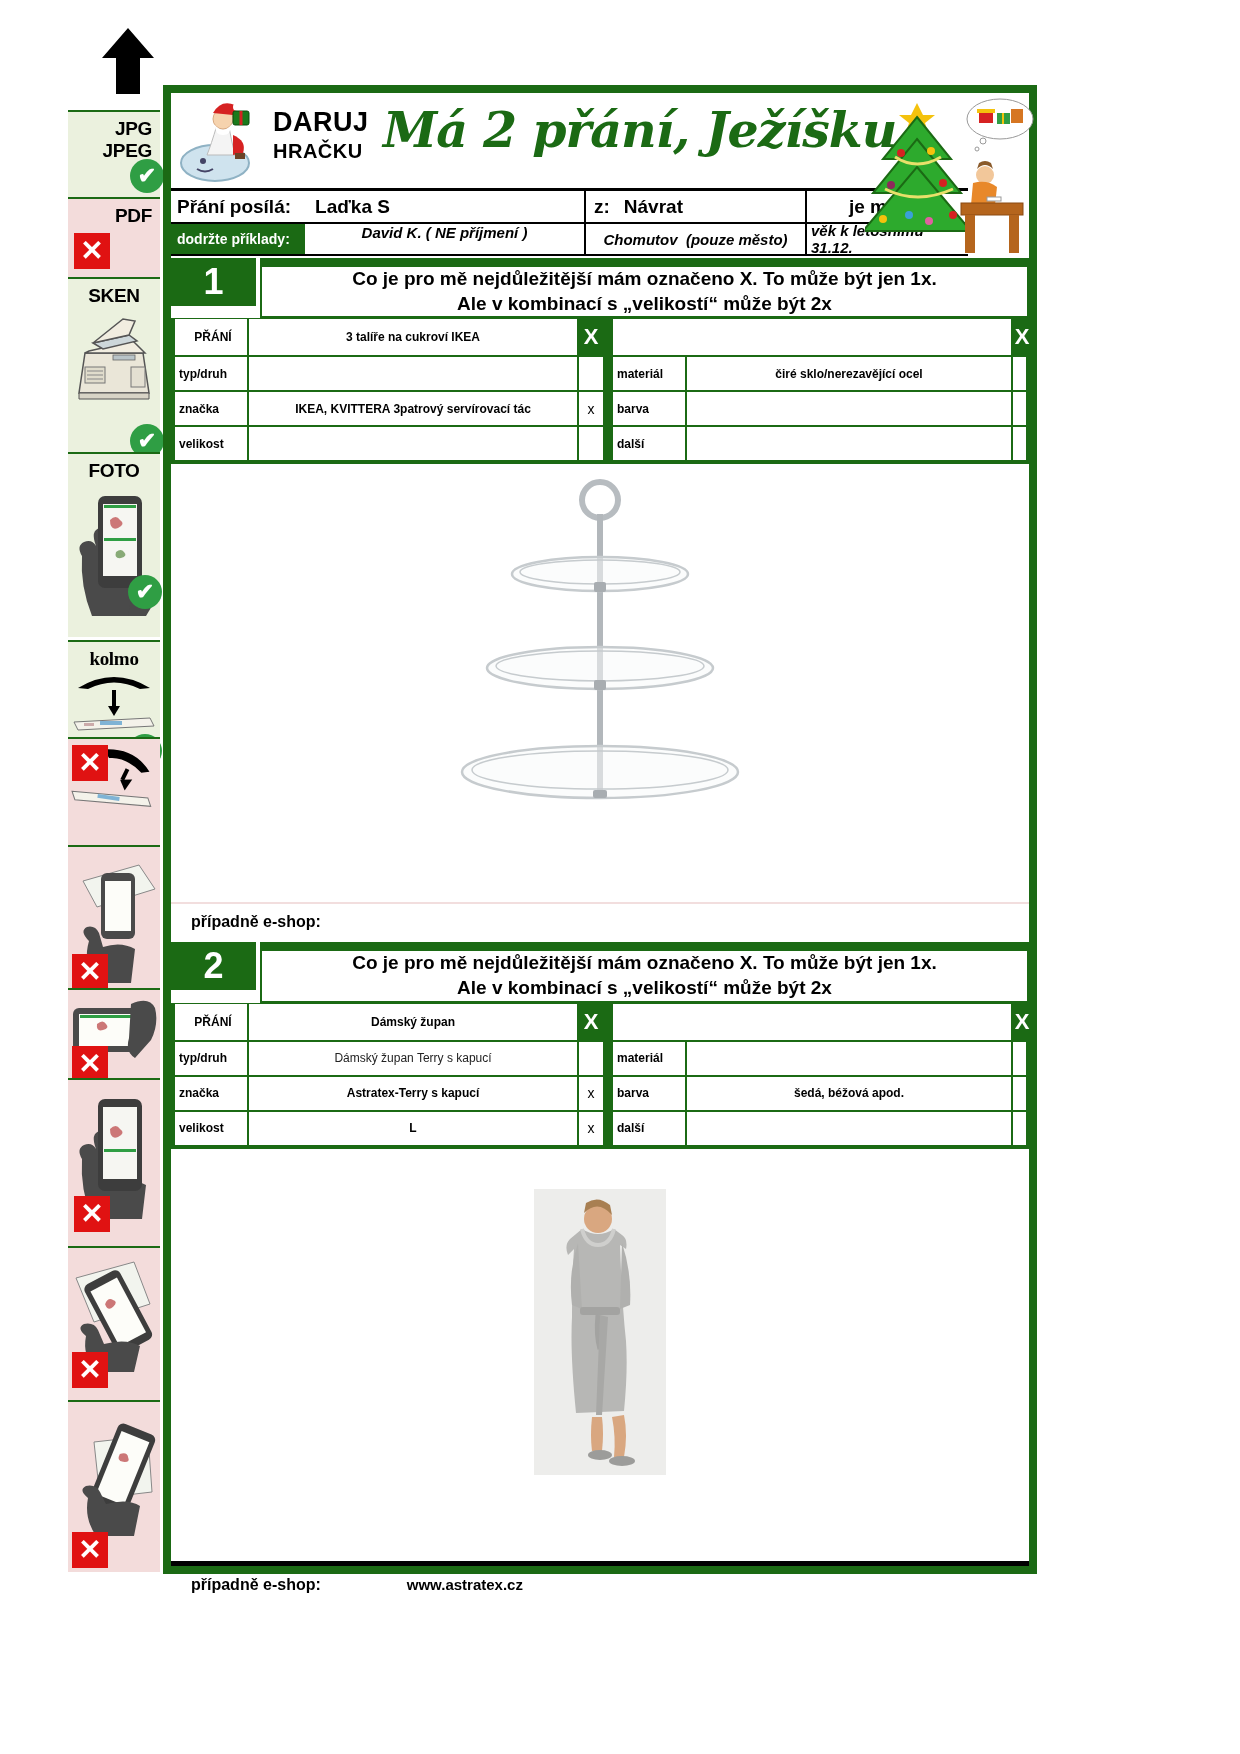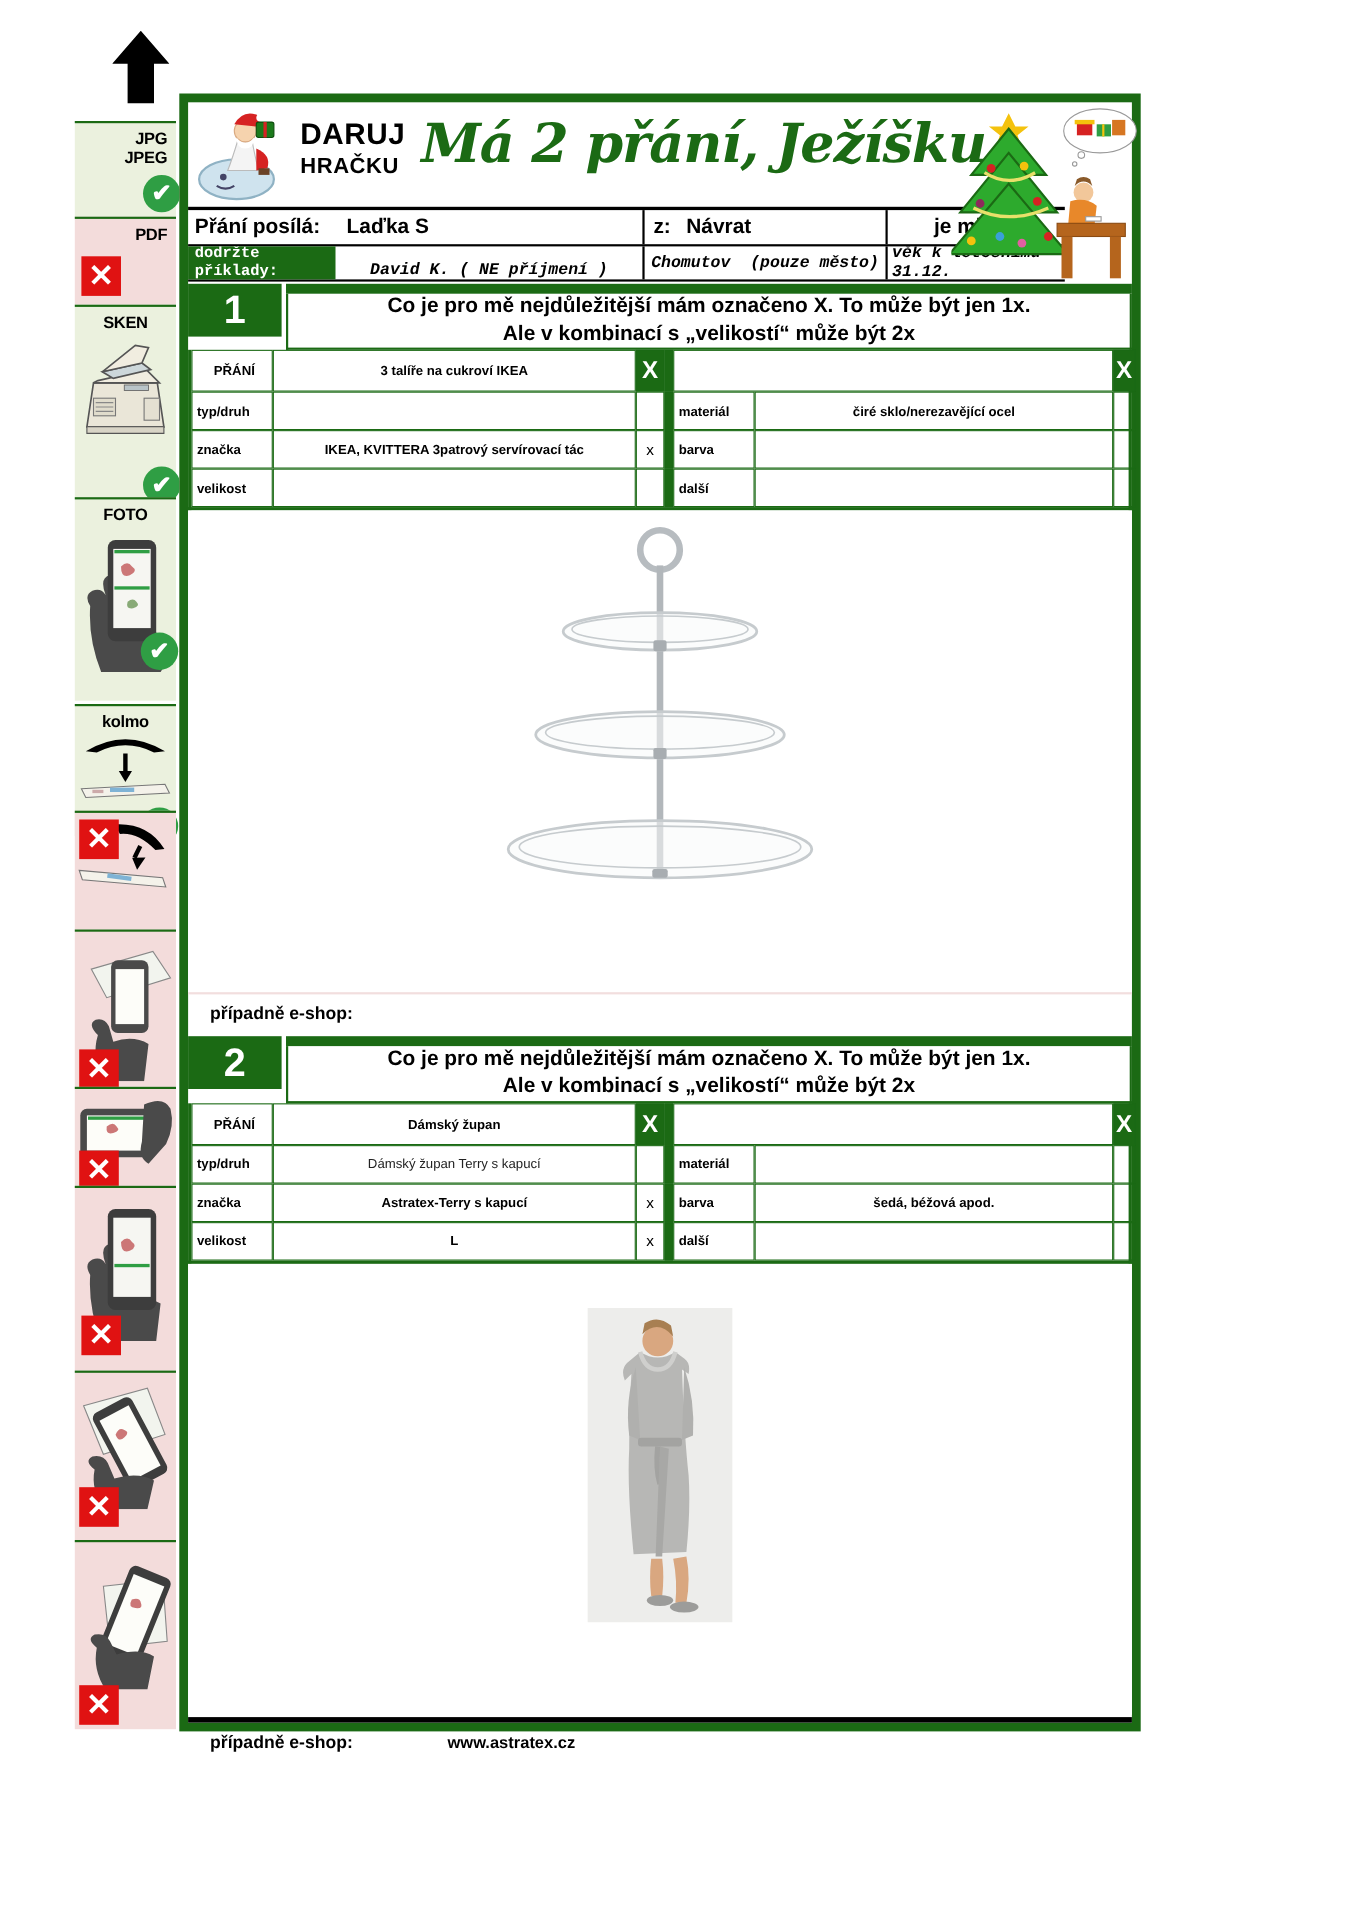--- a/index.html
+++ b/index.html
@@ -4,21 +4,21 @@
 <style>
   html,body{margin:0;padding:0;}
   body{
     width:1240px;height:1754px;position:relative;background:#ffffff;
     font-family:"Liberation Sans",sans-serif;color:#000;
   }
   
   .sidebar-block{position:absolute;left:68px;width:92px;box-sizing:border-box;}
   .sb-green{background:#ebf1de;border-top:2px solid #1b6a14;}
   .sb-pink{background:#f3dcdb;border-top:2px solid #1b6a14;}
-  .sb-label{font-weight:bold;font-size:15px;letter-spacing:-0.3px;padding:6px 8px 0 8px;}
+  .sb-label{font-weight:bold;font-size:19px;letter-spacing:-0.3px;padding:6px 8px 0 8px;}
   .sb-label.right{text-align:right;}
   .sb-label.center{text-align:center;}
   .badge{position:absolute;display:flex;align-items:center;justify-content:center;}
   .badge-check{width:34px;height:34px;border-radius:50%;background:#2f9e44;color:#fff;
     font-size:22px;font-weight:bold;right:-4px;bottom:4px;}
   .badge-cross{width:36px;height:36px;background:#e01212;color:#fff;font-size:28px;
     font-weight:bold;left:4px;bottom:6px;line-height:1;}
   .sb-icon{display:block;margin:4px auto 0 auto;}
   
   .form{
@@ -34,21 +34,21 @@
   .main-title{
     position:absolute;left:212px;top:8px;width:500px;
     font-family:"DejaVu Serif",serif;font-style:italic;font-weight:bold;
     font-size:49px;color:#1b6a14;letter-spacing:-1px;white-space:nowrap;
   }
   .tree-art{position:absolute;right:-6px;top:4px;z-index:5;}
   
   .info-table{position:relative;width:797px;border-top:3px solid #000;border-bottom:2px solid #000;}
   .info-row{display:flex;}
   .info-row1{border-bottom:2.5px solid #000;height:31px;align-items:center;}
-  .info-row2{height:30px;align-items:flex-end;font-family:Liberation Mono, monospace;}
+  .info-row2{height:30px;align-items:flex-start;}
   .cell{box-sizing:border-box;white-space:pre-wrap;overflow:hidden;}
   .ir1-c1{width:413px;font-weight:bold;font-size:19px;padding-left:6px;}
   .ir1-c2{width:221px;font-weight:bold;font-size:19px;padding-left:8px;border-left:2px solid #000;height:100%;display:flex;align-items:center;}
   .ir1-c3{width:163px;font-weight:bold;font-size:19px;padding-left:8px;border-left:2px solid #000;height:100%;display:flex;align-items:center;}
   .ir2-c1{width:134px;background:#1b6a14;color:#fff;font-weight:bold;font-size:14px;height:100%;display:flex;align-items:center;padding-left:6px;}
   .ir2-c2{width:279px;font-style:italic;font-weight:bold;font-size:15px;text-align:center;}
   .ir2-c3{width:221px;font-style:italic;font-weight:bold;font-size:15px;text-align:center;border-left:2px solid #000;height:100%;display:flex;align-items:center;justify-content:center;}
   .ir2-c4{width:163px;font-style:italic;font-weight:bold;font-size:15px;padding-left:4px;border-left:2px solid #000;height:100%;display:flex;align-items:center;}
   .label-val{display:flex;gap:24px;align-items:center;}
   
@@ -126,21 +126,21 @@
     <rect x="31" y="18" width="34" height="72" fill="#f6f6f2"></rect>
     <rect x="32" y="19" width="32" height="3" fill="#2f9e44"></rect>
     <path d="M38,34 q6,-6 10,0 q6,4 -2,8 q-8,3 -8,-8" fill="#c77"></path>
     <rect x="32" y="52" width="32" height="3" fill="#2f9e44"></rect>
     <path d="M44,66 q5,-4 8,0 q4,4 -3,6 q-7,1 -5,-6" fill="#8a7"></path>
     <path d="M58,118 Q76,112 80,120 L74,130 L56,130 Z" fill="#4a4a4a"></path>
   </svg>
   <div class="badge badge-check" style="right:-2px;bottom:28px;">✔</div>
 </div>
 
-<div class="sidebar-block sb-green" style="top:640px;height:120px;">
+<div class="sidebar-block sb-green" style="top:640px;height:120px;font-family:Liberation Serif, serif;">
   <div class="sb-label center">kolmo</div>
   <svg class="sb-icon" width="88" height="58" viewBox="0 0 88 58">
     <path d="M8,14 Q44,-8 80,14 L70,15 Q44,2 18,15 Z" fill="#000"></path>
     <rect x="42" y="16" width="4" height="16" fill="#000"></rect>
     <polygon points="38,32 50,32 44,42 " fill="#000"></polygon>
     <polygon points="4,48 80,44 84,52 8,56" fill="#f4f2ea" stroke="#777" stroke-width="1"></polygon>
     <rect x="30" y="47" width="22" height="4" fill="#7fb3d5"></rect>
     <rect x="14" y="49" width="10" height="3" fill="#caa"></rect>
   </svg>
   <div class="badge badge-check" style="right:-2px;bottom:-8px;">✔</div>

